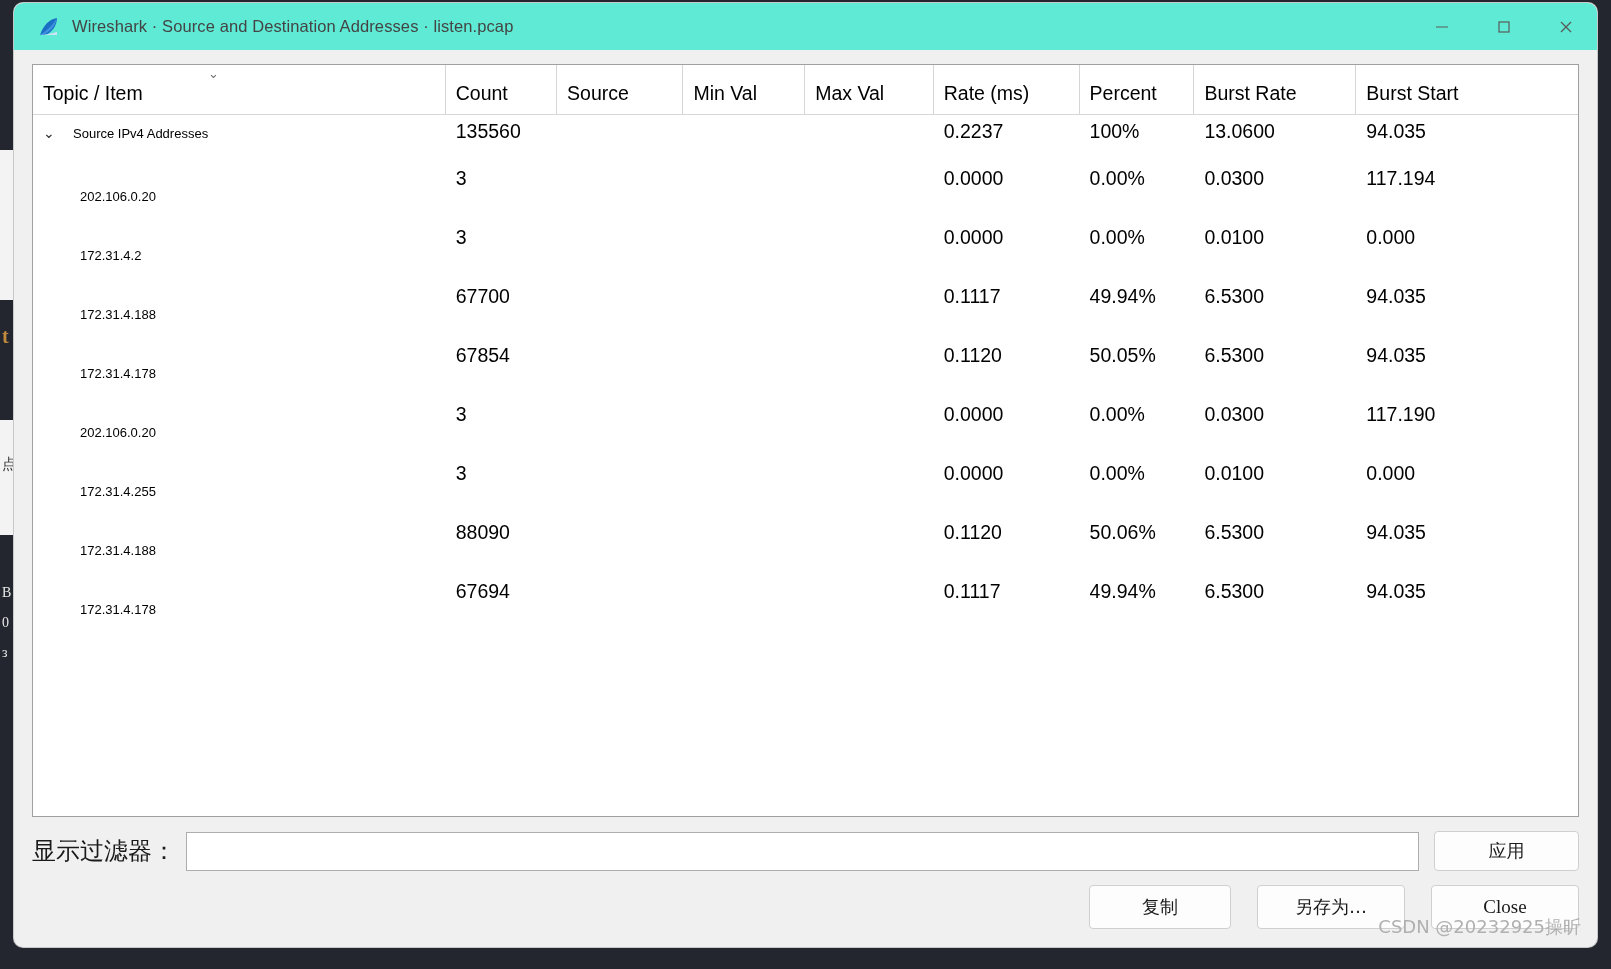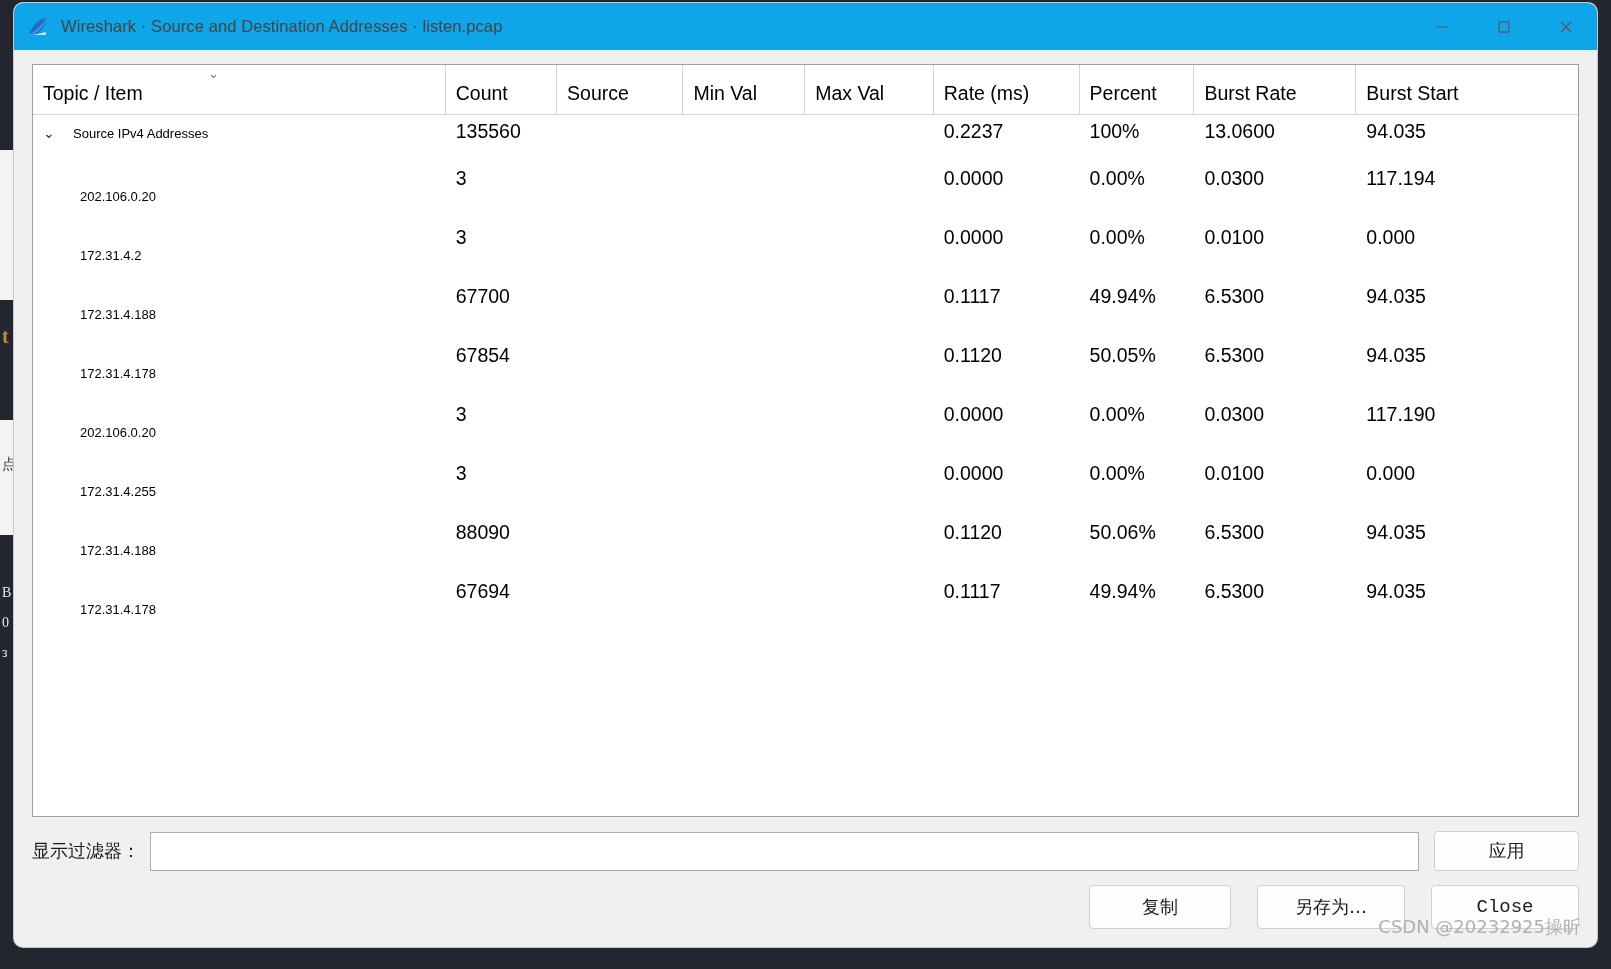--- a/index.html
+++ b/index.html
@@ -49,24 +49,24 @@
     box-shadow: 0 0 0 1px #c8c8c8;
     display: flex;
     flex-direction: column;
     overflow: hidden;
   }
 
   
   #titlebar {
     height: 47px;
     flex: 0 0 47px;
-    background: #0ea5e9;
+    background: #5eead4;
     display: flex;
     align-items: center;
-    padding-left: 13px;
+    padding-left: 24px;
     border-top-left-radius: 9px;
     border-top-right-radius: 9px;
   }
   #app-icon {
     width: 22px; height: 22px;
     margin-right: 12px;
     flex: 0 0 22px;
   }
   #title-text {
     font-size: 16.5px;
@@ -158,21 +158,21 @@
 
   
   #filter-row {
     flex: 0 0 auto;
     display: flex;
     align-items: center;
     padding: 14px 18px 0 18px;
     gap: 0;
   }
   #filter-label {
-    font-size: 18px;
+    font-size: 24px;
     color: #1a1a1a;
     font-family: "DejaVu Sans", sans-serif;
     white-space: nowrap;
     margin-right: 10px;
   }
   #filter-input {
     flex: 1 1 auto;
     height: 39px;
     background: #ffffff;
     border: 1px solid #adadad;
@@ -210,21 +210,21 @@
     background: #fdfdfd;
     border: 1px solid #cfcfcf;
     border-radius: 4px;
     font-size: 18px;
     color: #1a1a1a;
     cursor: pointer;
     font-family: "DejaVu Sans", sans-serif;
   }
   #copy-btn    { width: 142px; }
   #saveas-btn  { width: 148px; }
-  #close-btn   { width: 148px; font-family: Liberation Mono, monospace; font-size: 19px; }
+  #close-btn   { width: 148px; font-family: Liberation Serif, serif; font-size: 19px; }
 
   
   #watermark {
     position: absolute;
     right: 16px;
     bottom: 8px;
     font-size: 18px;
     color: #b0b0b0;
     font-family: "DejaVu Sans", sans-serif;
     pointer-events: none;

